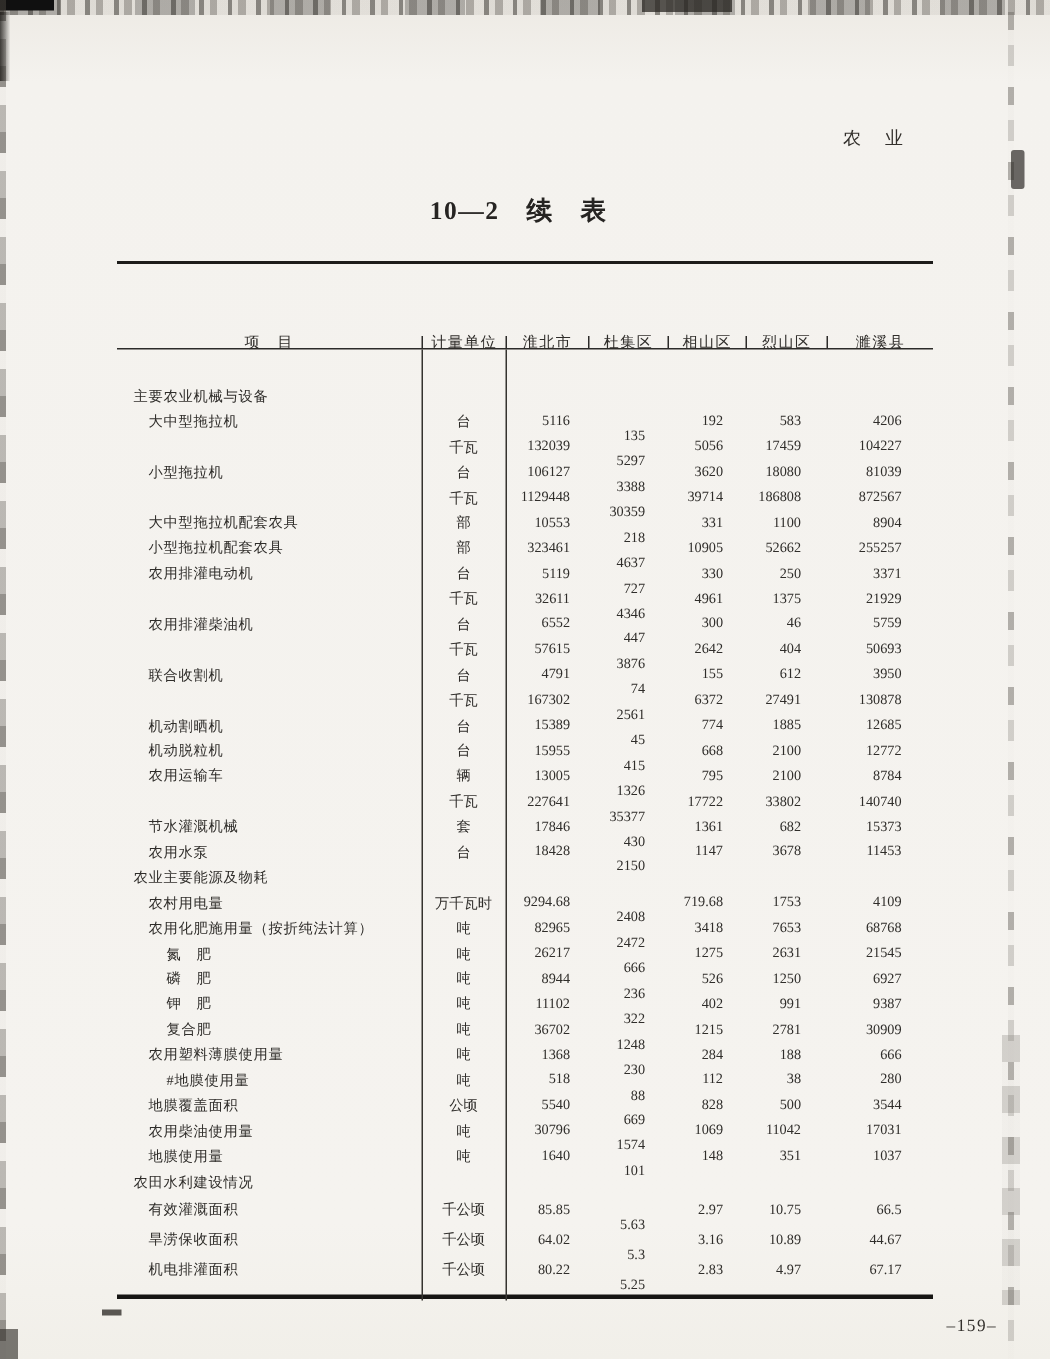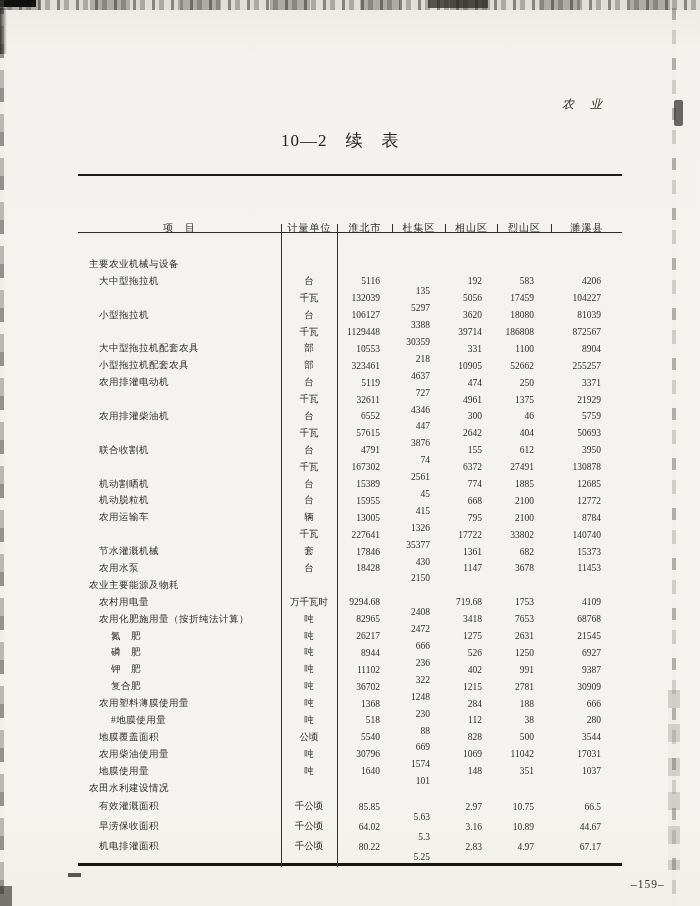--- a/index.html
+++ b/index.html
@@ -23,24 +23,24 @@
     background:linear-gradient(90deg, rgba(30,28,25,.8), rgba(30,28,25,0)); }
   .left-bottom-blob { position:absolute; left:0; top:886px; width:12px; height:20px; background:rgba(55,52,48,.65); }
   .right-streak { position:absolute; left:672px; top:8px; width:4px; height:898px;
     background:repeating-linear-gradient(180deg, rgba(110,106,100,.5) 0 12px, rgba(200,196,190,.08) 12px 22px, rgba(140,136,130,.35) 22px 36px, rgba(210,206,200,.05) 36px 50px); }
   .right-blob { position:absolute; left:674px; top:100px; width:9px; height:26px; background:rgba(45,43,40,.7); border-radius:2px; }
   .right-smudge { position:absolute; left:668px; top:690px; width:12px; height:180px;
     background:repeating-linear-gradient(180deg, rgba(130,126,120,.3) 0 18px, rgba(190,186,180,.08) 18px 34px); }
   .stray-dash { position:absolute; left:68px; top:873px; width:13px; height:4px; background:rgba(50,48,44,.8); }
 
   
-  .corner-label { position:absolute; left:562px; top:96px; font-size:12px; color:#33302c;
-                  font-style:italic; letter-spacing:2px; }
-  .page-title { position:absolute; left:281px; top:129px; width:124px; text-align:left;
-                font-size:17px; font-weight:normal; color:#262422; letter-spacing:1px; white-space:nowrap; }
+  .corner-label { position:absolute; left:562px; top:84px; font-size:12px; color:#33302c;
+                  letter-spacing:2px; }
+  .page-title { position:absolute; left:281px; top:129px; width:124px; text-align:right;
+                font-size:17px; font-weight:bold; color:#262422; letter-spacing:1px; white-space:nowrap; }
   .page-number { position:absolute; left:631px; top:878px; font-size:11.5px; color:#33302c; letter-spacing:1px; }
 
   
   .stats-table { position:absolute; left:78px; top:174px; width:544px; height:692px;
                  border-top:2px solid #1d1c1a; border-bottom:3px solid #161513; color:#2f2d2a; }
   .thead { display:flex; height:57px; border-bottom:1px solid #2c2b29; }
   .th { display:flex; align-items:center; justify-content:center; font-size:10px; letter-spacing:1px;margin-top:48px; }
   .th + .th { border-left:1px solid #2c2b29; }
   .th.c0 { width:203px; } .th.c1 { width:56px; } .th.c2 { width:55px; }
   .th.c3 { width:53px; } .th.c4 { width:52px; } .th.c5 { width:54px; } .th.c6 { width:71px; }
@@ -155,21 +155,21 @@
           <div class="c-val v1">4637</div>
           <div class="c-val v2">10905</div>
           <div class="c-val v3">52662</div>
           <div class="c-val v4">255257</div>
         </div>
         <div class="trow">
           <div class="c-item ind1">农用排灌电动机</div>
           <div class="c-unit">台</div>
           <div class="c-val v0">5119</div>
           <div class="c-val v1">727</div>
-          <div class="c-val v2">474</div>
+          <div class="c-val v2">330</div>
           <div class="c-val v3">250</div>
           <div class="c-val v4">3371</div>
         </div>
         <div class="trow">
           <div class="c-item ind1"></div>
           <div class="c-unit">千瓦</div>
           <div class="c-val v0">32611</div>
           <div class="c-val v1">4346</div>
           <div class="c-val v2">4961</div>
           <div class="c-val v3">1375</div>

